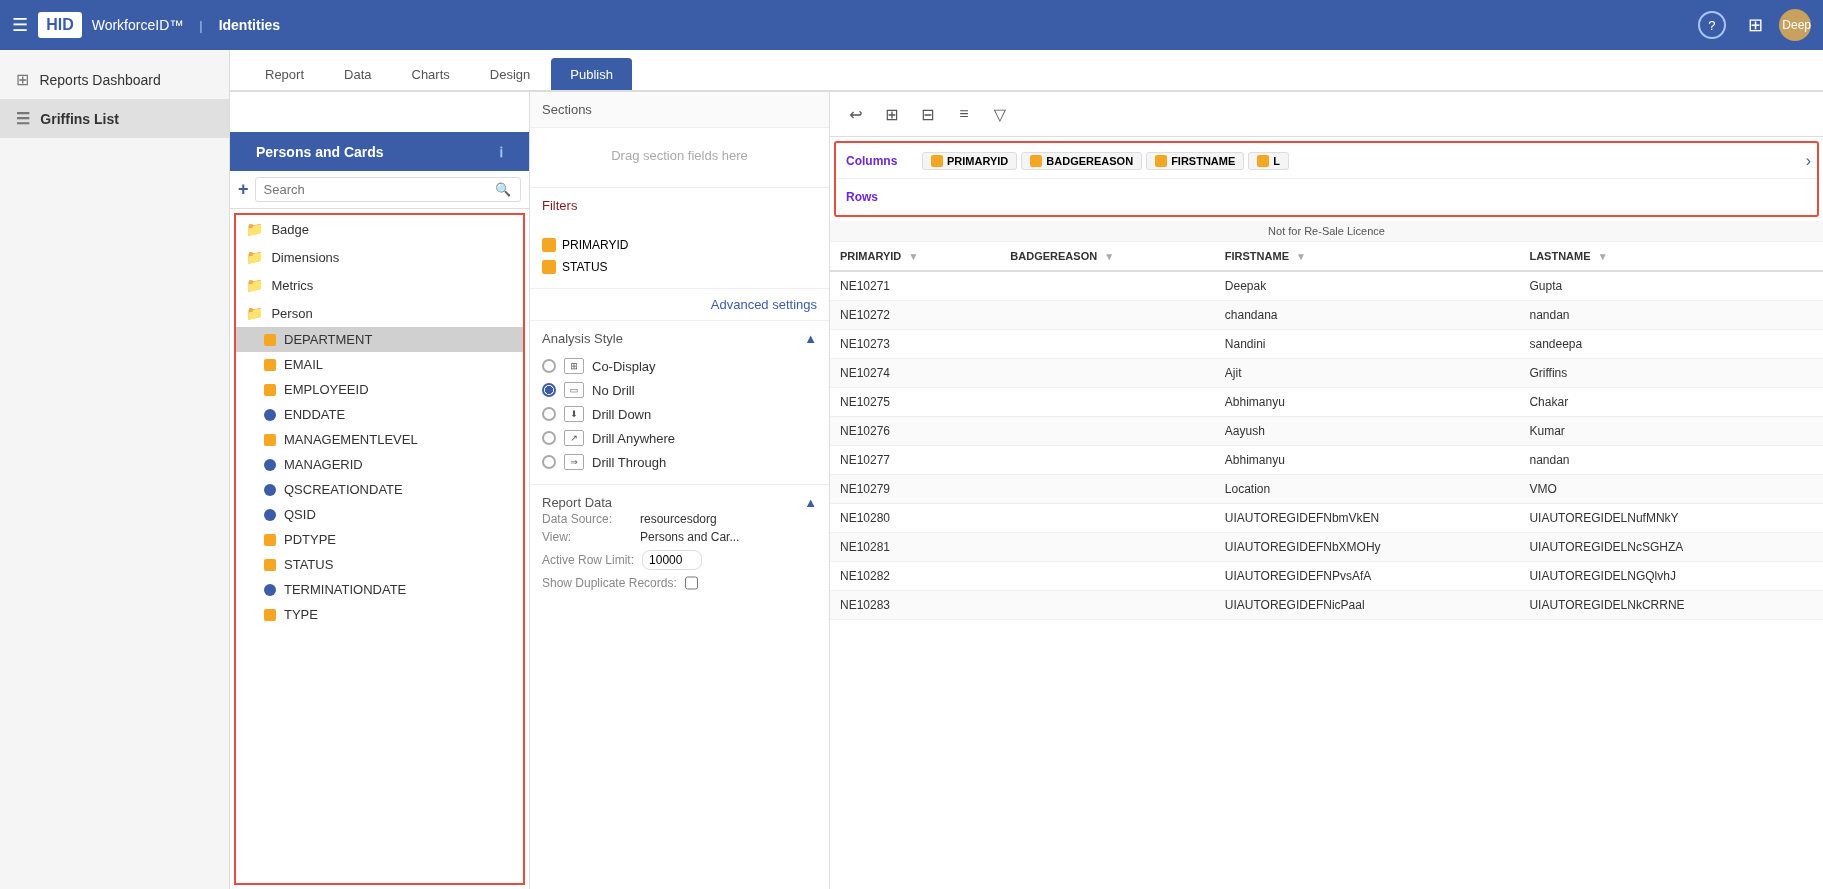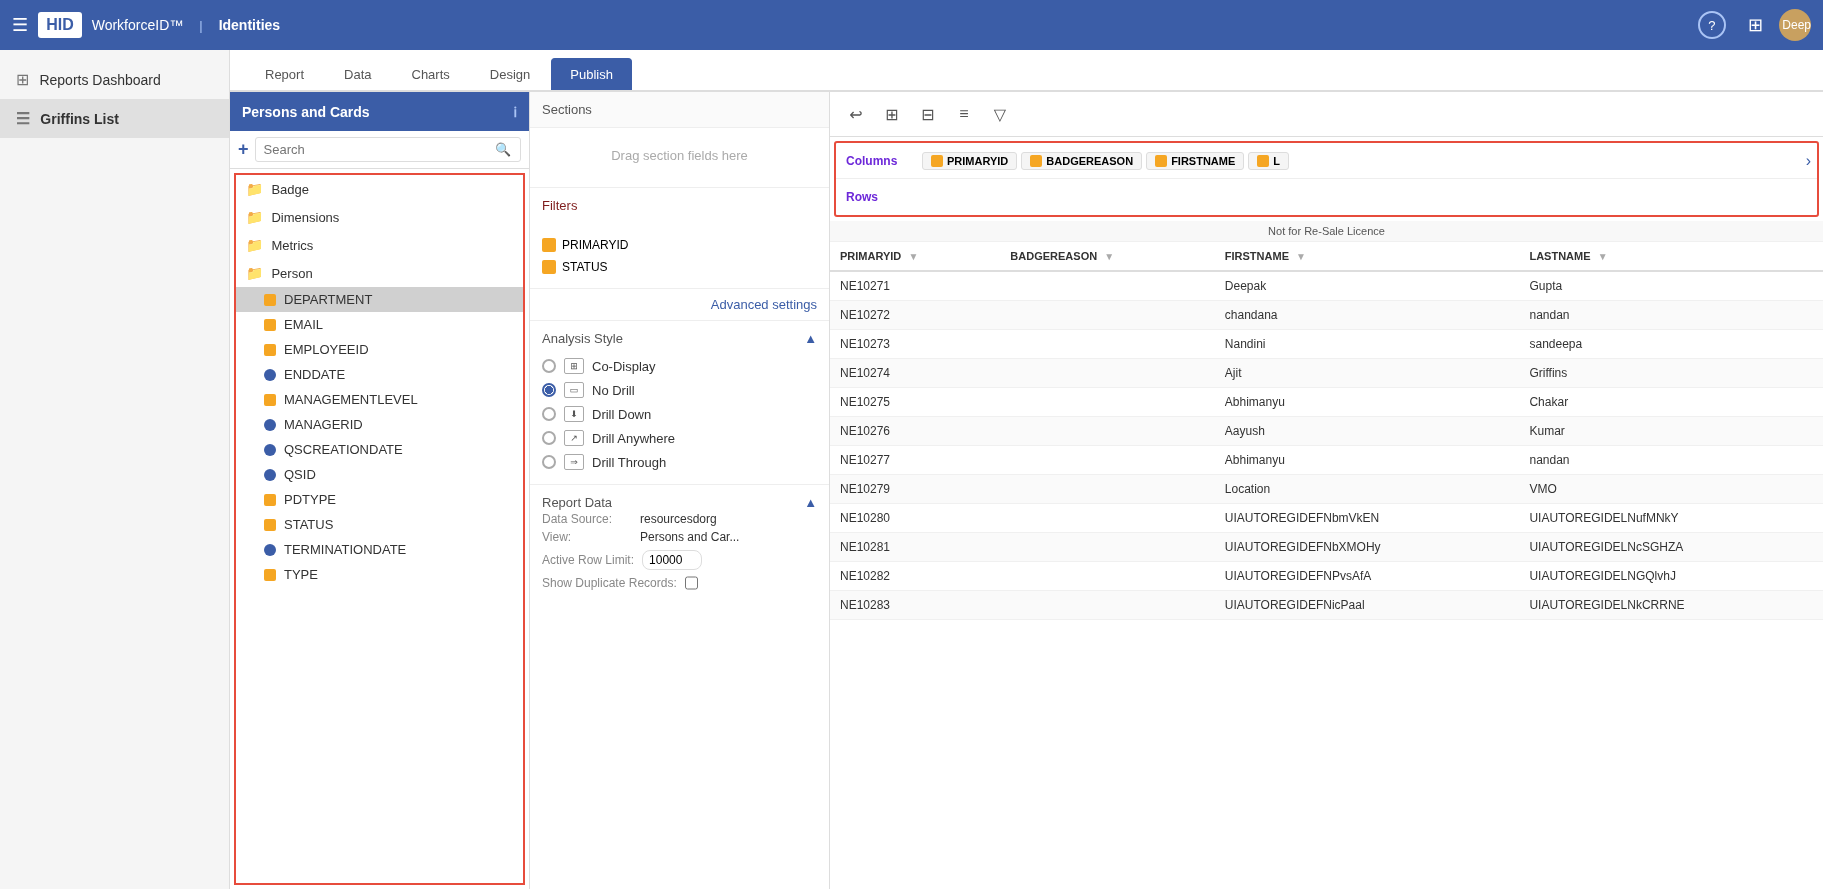--- a/index.html
+++ b/index.html
@@ -106,26 +106,27 @@
     .left-panel {
       width: 300px;
       border-right: 1px solid #ddd;
       display: flex;
       flex-direction: column;
       overflow: hidden;
     }
     .panel-header {
       background: #3b5da7;
       color: white;
-      padding: 10px 12px;
+      padding: 10px 26px;
       display: flex;
       align-items: center;
       justify-content: space-between;
       font-size: 14px;
       font-weight: bold;
+      margin-top: 40px;
     }
     .panel-header-info { font-size: 14px; color: #aac4f5; cursor: pointer; }
     .panel-toolbar {
       display: flex;
       align-items: center;
       padding: 6px 8px;
       border-bottom: 1px solid #ddd;
       gap: 6px;
     }
     .panel-add-btn {

